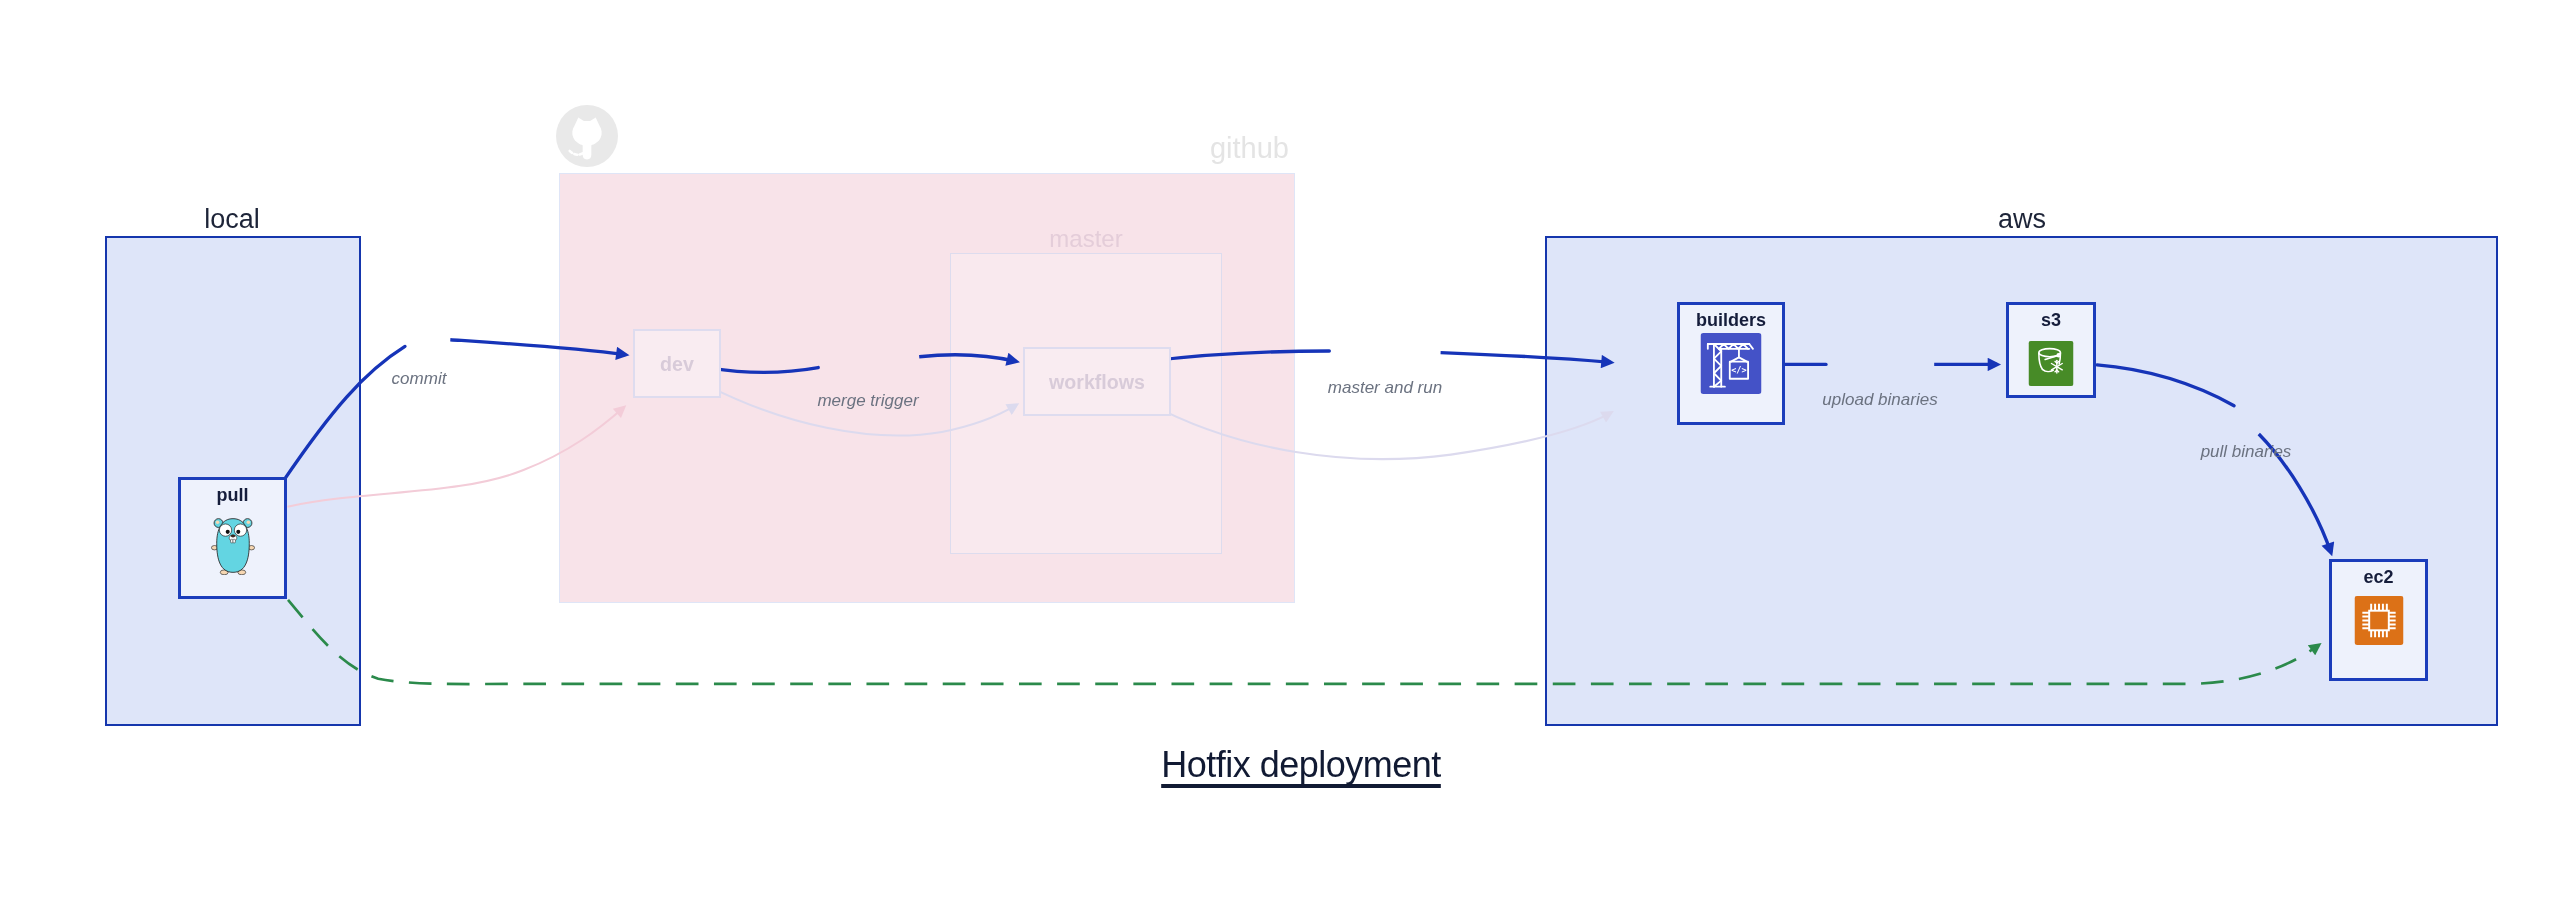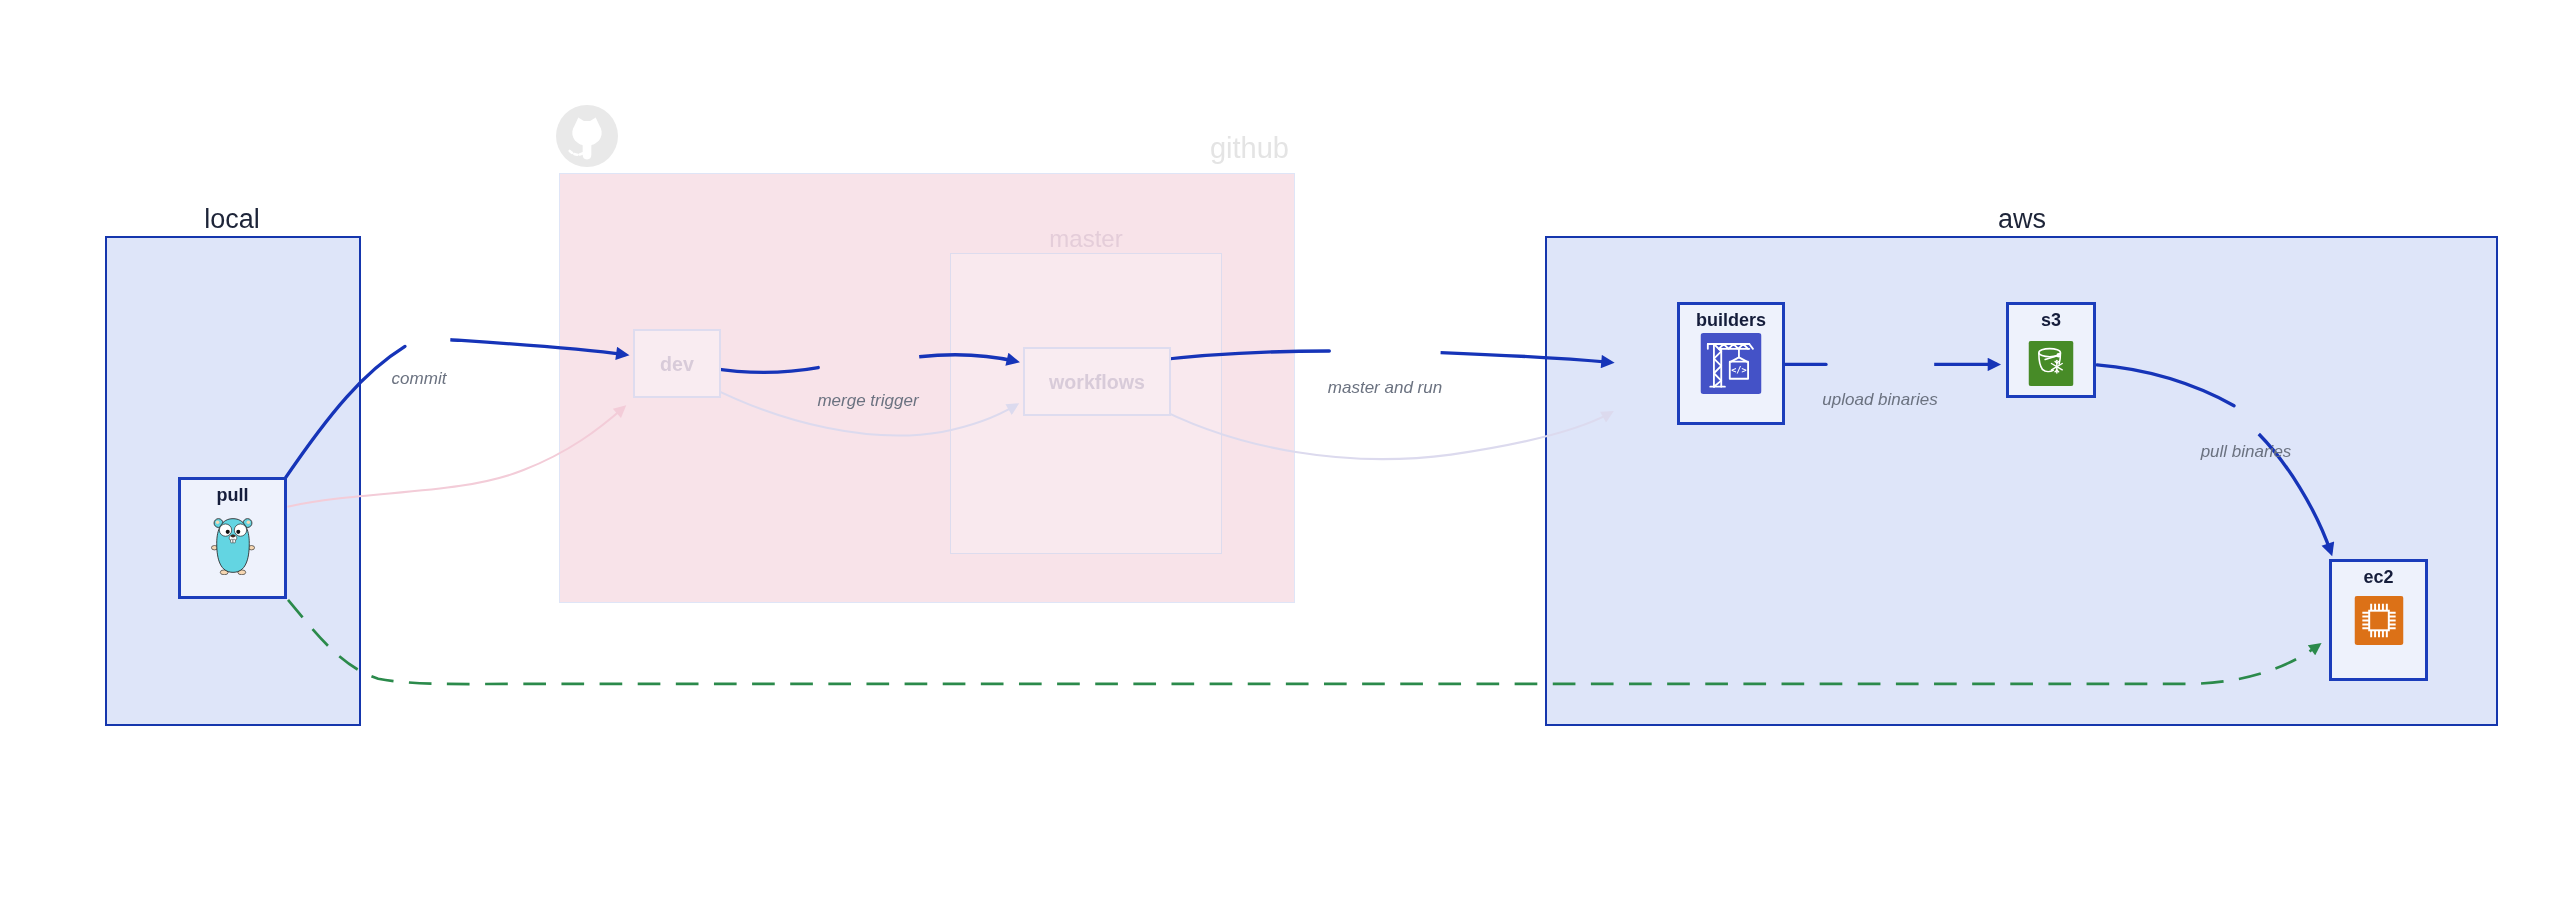--- a/index.html
+++ b/index.html
@@ -302,15 +302,16 @@
       </g>
     </svg>
   </div>
 
   <div class="edge-label commit">commit</div>
   <div class="edge-label merge-trigger">merge trigger</div>
   <div class="edge-label upload-and-run">master and run</div>
   <div class="edge-label upload-binaries">upload binaries</div>
   <div class="edge-label pull-binaries">pull binaries</div>
 
+  <div class="diagram-title">Hotfix deployment</div>
 
 </div>
 
 
 </body></html>

